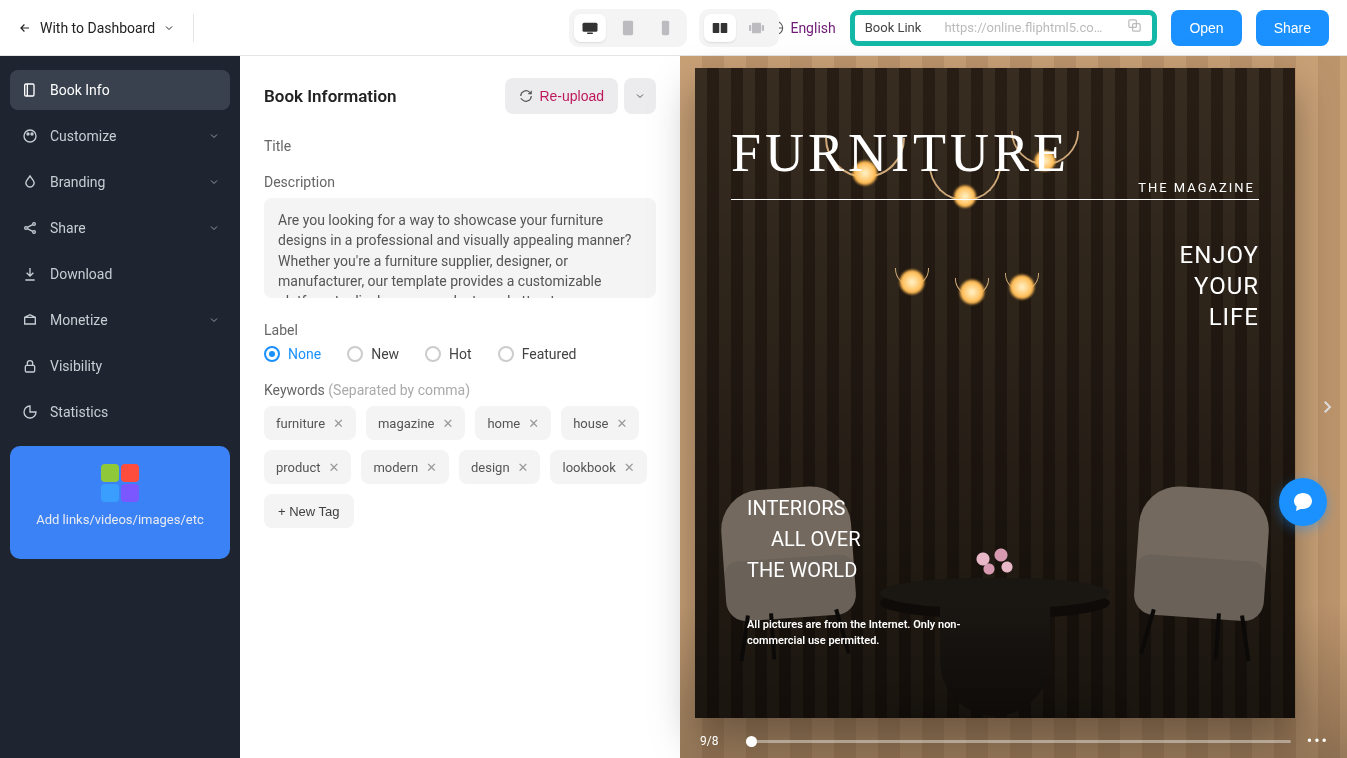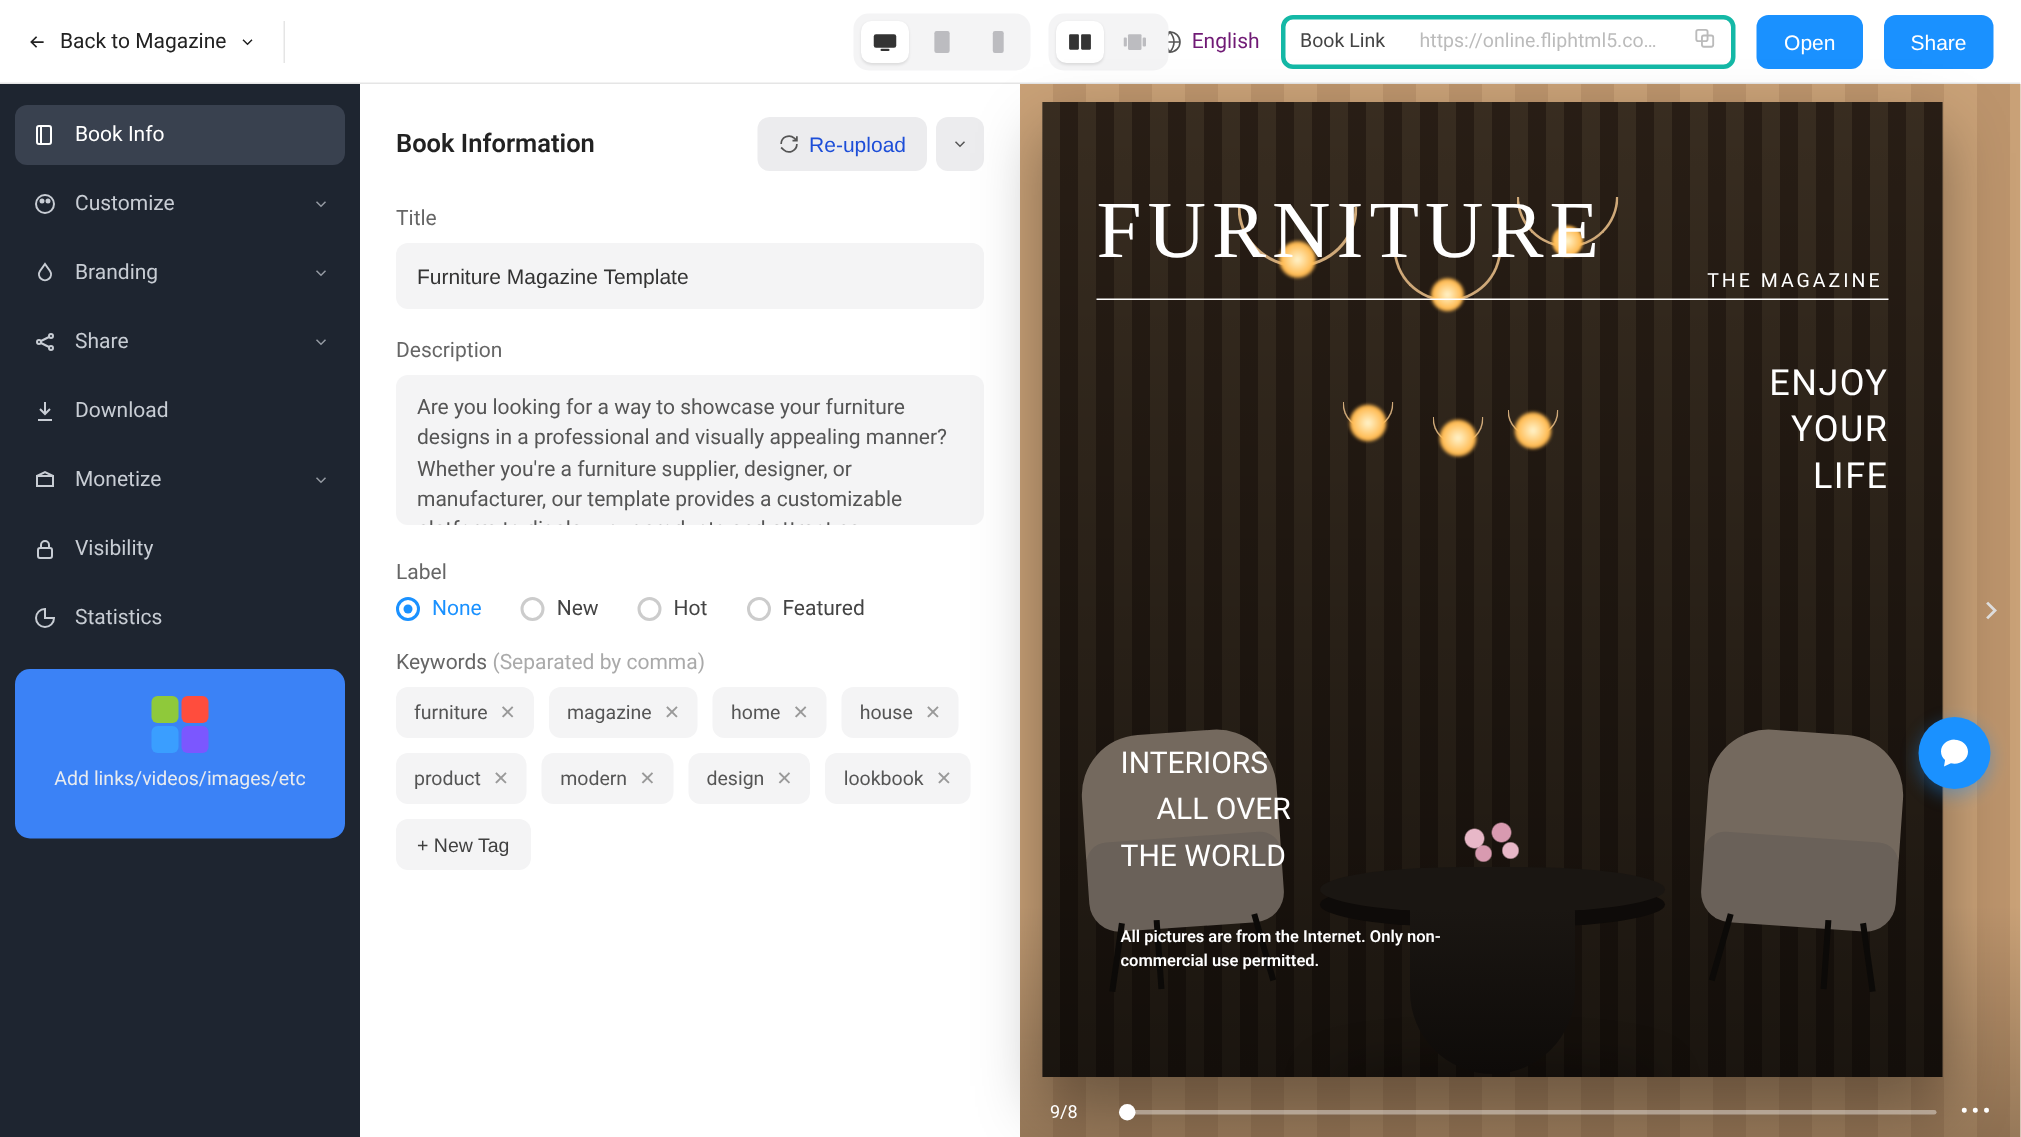--- a/index.html
+++ b/index.html
@@ -22,21 +22,21 @@
 }
 .dev-btn {
   width:32px; height:28px; border-radius:7px; display:flex; align-items:center; justify-content:center;
   cursor:pointer;
 }
 .dev-btn.active { background:#fff; box-shadow:0 1px 2px rgba(0,0,0,.1); }
 .dev-btn svg { fill:#bcbcc0; }
 .dev-btn.active svg { fill:#333; }
 .top-right { display:flex; align-items:center; gap:14px; }
 .lang { display:flex; align-items:center; gap:6px; color:#701a75; font-size:14px; cursor:pointer; }
-.linkbox { display:flex; align-items:center; border:3px solid #14b8a6; border-radius:8px; height:36px; padding:0 10px; gap:23px; }
+.linkbox { display:flex; align-items:center; border:5px solid #14b8a6; border-radius:8px; height:36px; padding:0 10px; gap:23px; }
 .linkbox .lbl { font-size:13px; color:#444; }
 .linkbox .url { font-size:13px; color:#bbb; width:160px; overflow:hidden; text-overflow:ellipsis; white-space:nowrap; }
 .copy-icon { color:#bbb; cursor:pointer; }
 .btn { height:36px; padding:0 18px; border-radius:8px; font-size:14px; font-weight:500; cursor:pointer; display:flex; align-items:center; border:none; }
 .btn-outline { background:#fff; color:#1a91ff; border:none; }
 .btn-primary { background:#1a91ff; color:#fff; }
 .divider-v { width:1px; height:28px; background:#e5e5e5; margin:0 8px; }
 
 .main { display:flex; height:calc(758px - 56px); }
 .sidebar { width:240px; background:#1e2530; color:#c8cdd4; padding:14px 10px; }
@@ -52,21 +52,21 @@
 .promo .apps { display:flex; justify-content:center; gap:2px; margin-bottom:10px; flex-wrap:wrap; width:42px; margin-left:auto; margin-right:auto; }
 .promo .app { width:18px; height:18px; border-radius:4px; }
 .app1{background:#8fc93a;} .app2{background:#ff4d3d;} .app3{background:#3a9eff;} .app4{background:#7b57ff;}
 .promo .txt { font-size:13px; margin-bottom:14px; }
 .promo .pe-btn { background:#e6e8ec; color:#222; border:none; height:36px; padding:0 16px; border-radius:18px; font-size:14px; cursor:pointer; display:inline-flex; align-items:center; gap:6px; }
 
 .form-area { width:440px; background:#fff; padding:22px 24px; overflow:auto; }
 .form-head { display:flex; align-items:center; justify-content:space-between; margin-bottom:24px; }
 .form-title { font-size:17px; font-weight:600; color:#222; }
 .reupload-group { display:flex; gap:6px; }
-.reupload-btn { background:#ececee; border:none; height:36px; padding:0 14px; border-radius:8px; font-size:14px; color:#1d4ed8; cursor:pointer; display:flex; align-items:center; gap:6px; }
+.reupload-btn { background:#ececee; border:none; height:36px; padding:0 14px; border-radius:8px; font-size:14px; color:#be185d; cursor:pointer; display:flex; align-items:center; gap:6px; }
 .reupload-chev { background:#ececee; border:none; width:32px; height:36px; border-radius:8px; cursor:pointer; display:flex; align-items:center; justify-content:center; }
 .field { margin-bottom:20px; }
 .field-label { font-size:14px; color:#666; margin-bottom:8px; display:block; }
 .field-hint { color:#aaa; font-size:14px; }
 .text-input { width:100%; height:44px; background:#f4f4f5; border:none; border-radius:8px; padding:0 14px; font-size:14px; color:#333; }
 .textarea { width:100%; height:100px; background:#f4f4f5; border:none; border-radius:8px; padding:12px 14px; font-size:14px; color:#555; resize:none; line-height:1.45; overflow-y:scroll; font-family:inherit; }
 .radio-row { display:flex; gap:26px; align-items:center; }
 .radio-item { display:flex; align-items:center; gap:8px; font-size:14px; color:#444; cursor:pointer; }
 .radio { width:16px; height:16px; border-radius:50%; border:2px solid #ccc; position:relative; }
 .radio.checked { border-color:#1a91ff; }
@@ -132,21 +132,21 @@
 </style>
 </head>
 <body>
 
 <div class="topbar">
   <div class="top-left">
     <div class="back-btn">
       <svg class="arrow-left" viewBox="0 0 24 24" fill="none" stroke="#222" stroke-width="2">
           <path d="M19 12H5M11 18l-6-6 6-6"></path>
         </svg>
-      <span>Back to Magazine</span>
+      <span>With to Dashboard</span>
       <svg width="12" height="12" viewBox="0 0 24 24" fill="none" stroke="#222" stroke-width="2">
           <path d="M6 9l6 6 6-6"></path>
         </svg>
     </div>
     <span class="divider-v"></span>
   </div>
 
   <div class="top-center">
     <div class="device-group">
       <div class="dev-btn active">
@@ -306,21 +306,20 @@
         <button class="reupload-chev">
           <svg width="12" height="12" viewBox="0 0 24 24" fill="none" stroke="#555" stroke-width="2">
               <path d="M6 9l6 6 6-6"></path>
             </svg>
         </button>
       </div>
     </div>
 
     <div class="field">
       <label class="field-label">Title</label>
-      <input class="text-input" value="Furniture Magazine Template" style="">
     </div>
 
     <div class="field">
       <label class="field-label">Description</label>
       <textarea class="textarea" style="">Are you looking for a way to showcase your furniture designs in a professional and visually appealing manner? Whether you're a furniture supplier, designer, or manufacturer, our template provides a customizable platform to display your products and attract new business. With its clean layout and stunning imagery, your readers will be inspired by your furniture designs and eager to make a purchase. Create a furniture</textarea>
     </div>
 
     <div class="field">
       <label class="field-label">Label</label>
       <div class="radio-row" id="radio-row">

